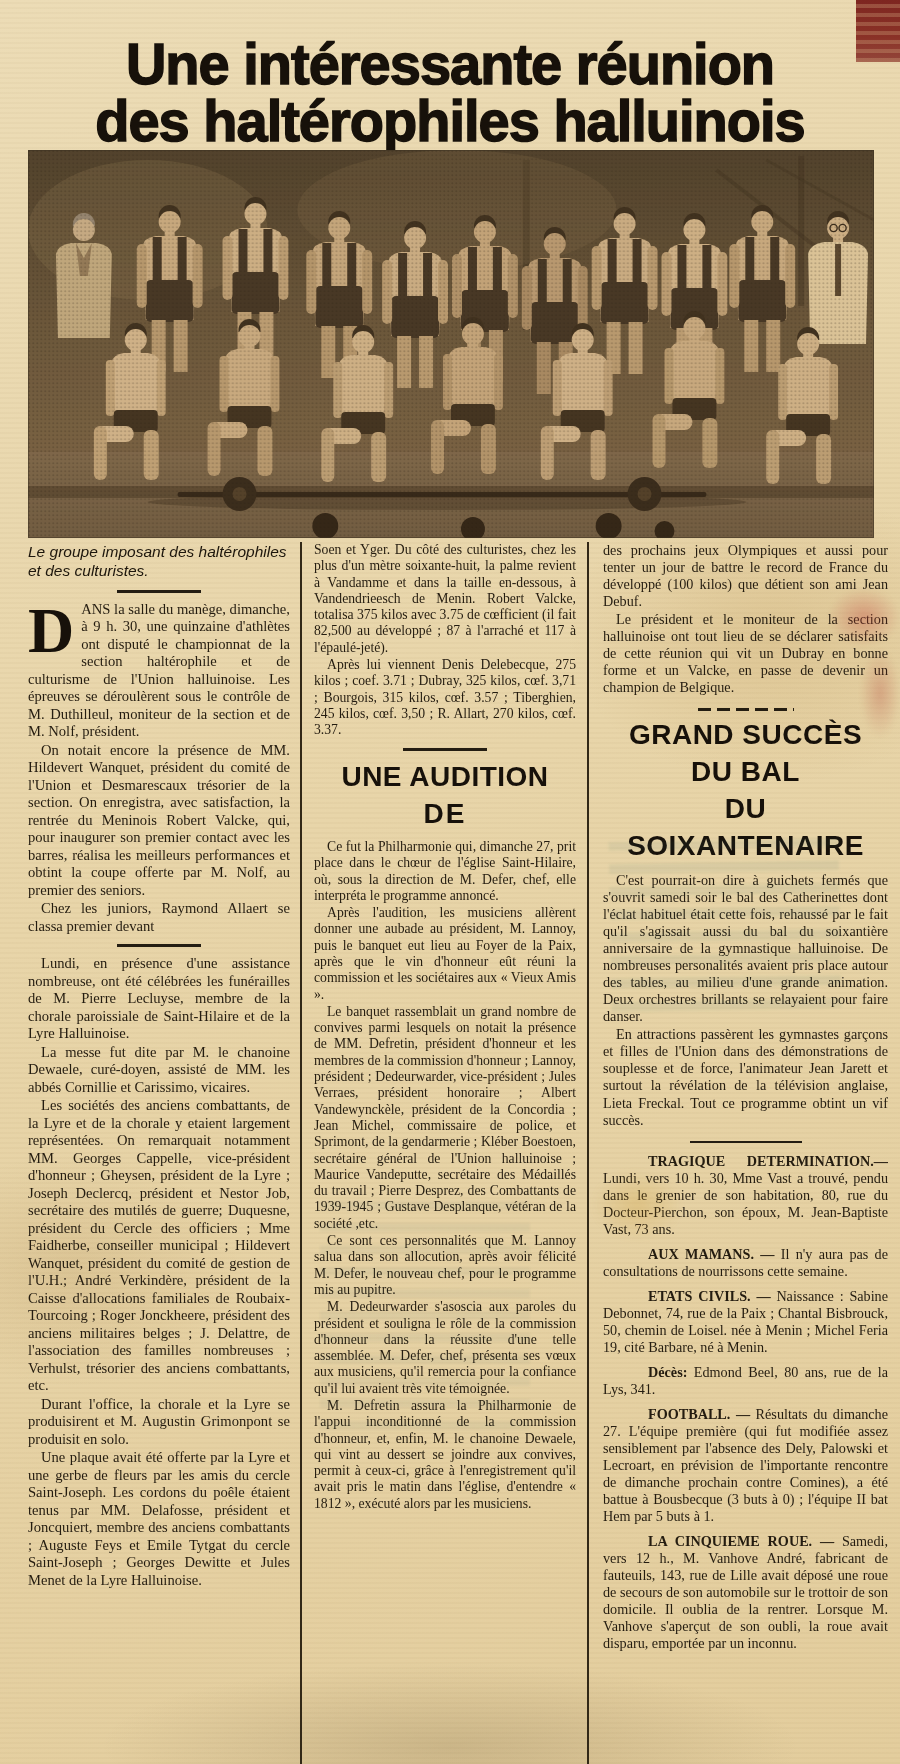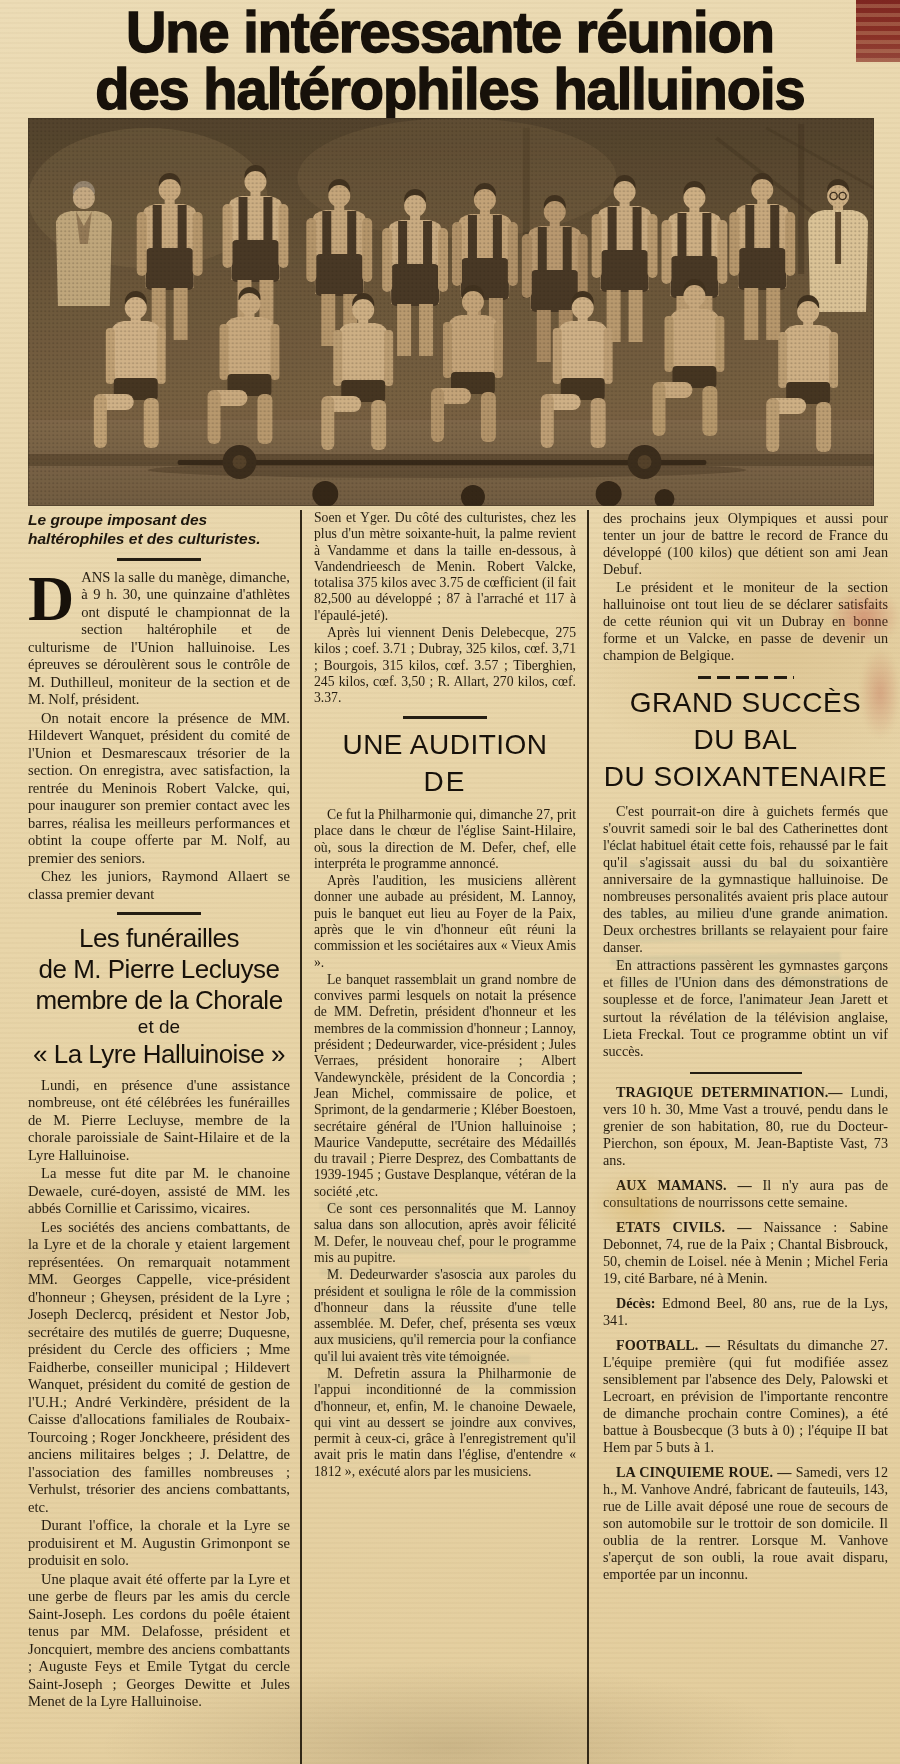--- a/index.html
+++ b/index.html
@@ -8,21 +8,21 @@
     background:
       radial-gradient(ellipse 320px 230px at 86% 36%, rgba(176,132,60,.20), transparent 65%),
       radial-gradient(ellipse 260px 180px at 8% 72%, rgba(150,110,50,.14), transparent 65%),
       radial-gradient(ellipse 500px 120px at 50% 99%, rgba(90,70,35,.18), transparent 70%),
       repeating-linear-gradient(0deg, rgba(120,90,40,.035) 0 2px, rgba(0,0,0,0) 2px 5px),
       linear-gradient(160deg,#ecdcb6 0%,#e8d5a9 45%,#e3cd9d 100%);
     color:#241c10;
     font-family:"Liberation Serif", serif;
   }
   
-  .headline{position:relative;text-align:center;padding-top:2px;}
+  .headline{position:relative;text-align:center;padding-top:2px;margin-top:32px;}
   .headline .hl{
     font-family:"Liberation Sans", sans-serif;
     font-weight:bold;font-size:56px;line-height:57px;letter-spacing:-1px;
     color:#17110a;-webkit-text-stroke:1.4px #17110a;
     transform:scaleY(1.04);transform-origin:top center;white-space:nowrap;
   }
   .corner-red{
     position:absolute;top:0;right:0;width:44px;height:62px;
     background:
       repeating-linear-gradient(0deg, rgba(230,200,150,.25) 0 4px, rgba(0,0,0,0) 4px 9px),
@@ -36,44 +36,44 @@
     display:flex;align-items:stretch;
     padding:4px 12px 0 28px;height:1260px;box-sizing:border-box;
   }
   .col{overflow:hidden;box-sizing:border-box;text-align:justify;}
   .col1{width:262px;font-size:14.6px;line-height:1.20;}
   .col2{width:276px;font-size:13.7px;line-height:1.19;border-left:2px solid #322817;padding-left:12px;margin-left:10px;}
   .col3{flex:1;font-size:14.2px;line-height:1.20;border-left:2px solid #322817;padding-left:14px;margin-left:11px;}
   p{margin:0;text-indent:13px;}
   p + p{margin-top:1px;}
   .caption{
-    font-family:"Liberation Sans", sans-serif;font-style:italic;font-weight:bold;
+    font-family:"Liberation Sans", sans-serif;font-style:italic;font-weight:normal;
     font-size:15.5px;line-height:1.25;text-indent:0;text-align:left;color:#1d160c;
   }
   .rule-short{width:84px;height:3px;background:#241d12;margin:9px auto 8px;}
   .rule-mid{width:112px;height:2px;background:#241d12;margin:12px auto 10px;}
   .rule-dashed{
     width:96px;height:3px;margin:12px auto 6px;
     background:repeating-linear-gradient(90deg,#241d12 0 13px, rgba(0,0,0,0) 13px 19px);
   }
   .dropcap{
     float:left;font-family:"Liberation Serif", serif;font-weight:bold;
     font-size:64px;line-height:.82;padding:4px 7px 0 0;color:#17110a;
   }
   .lead-p{text-indent:0;}
   .sub-head{
-    font-family:"Liberation Sans", sans-serif;font-weight:normal;text-align:center;
+    font-family:"Liberation Sans", sans-serif;font-weight:bold;text-align:center;
     color:#17110a;margin:4px 0 7px;text-indent:0;
   }
   .funeral-head .hline{font-size:26px;line-height:1.18;letter-spacing:-.5px;}
   .funeral-head .hsmall{font-size:19px;line-height:1.25;}
   .caps-head .hline{font-size:28px;line-height:1.32;letter-spacing:.5px;}
   .caps-head .hmid{font-size:28px;line-height:1.3;letter-spacing:2px;}
   .news-item{margin-top:8px;}
-  .news-item strong{font-weight:bold;}
+  .news-item strong{font-weight:bold;margin-left:32px;}
   
   .smudge1{position:absolute;right:0;top:588px;width:72px;height:58px;
     background:radial-gradient(closest-side, rgba(190,70,60,.38), rgba(190,70,60,0));filter:blur(2px);}
   .smudge2{position:absolute;right:0;top:648px;width:40px;height:90px;
     background:radial-gradient(closest-side, rgba(175,60,50,.28), rgba(175,60,50,0));filter:blur(2px);}
   .ghost1{position:absolute;left:610px;top:840px;width:230px;height:170px;
     background:repeating-linear-gradient(0deg, rgba(60,110,100,.08) 0 10px, rgba(0,0,0,0) 10px 23px);
     transform:rotate(-1deg);filter:blur(1px);}
   .ghost2{position:absolute;left:320px;top:1190px;width:210px;height:240px;
     background:repeating-linear-gradient(0deg, rgba(70,115,105,.06) 0 9px, rgba(0,0,0,0) 9px 22px);
@@ -206,27 +206,20 @@
     <div class="col col1">
       <div class="caption">Le groupe imposant des haltérophiles et des culturistes.</div>
       <div class="rule-short"></div>
 
       <p class="lead-p"><span class="dropcap">D</span><span>ANS la salle du manège, dimanche, à 9 h. 30, une quinzaine d'athlètes ont disputé le championnat de la section haltérophile et de culturisme de l'Union halluinoise. Les épreuves se déroulèrent sous le contrôle de M. Duthilleul, moniteur de la section et de M. Nolf, président.</span></p>
       <p>On notait encore la présence de MM. Hildevert Wanquet, président du comité de l'Union et Desmarescaux trésorier de la section. On enregistra, avec satisfaction, la rentrée du Meninois Robert Valcke, qui, pour inaugurer son premier contact avec les barres, réalisa les meilleurs performances et obtint la coupe offerte par M. Nolf, au premier des seniors.</p>
       <p>Chez les juniors, Raymond Allaert se classa premier devant</p>
 
       <div class="rule-short"></div>
 
-      <div class="sub-head funeral-head">
-        <div class="hline">Les funérailles</div>
-        <div class="hline">de M. Pierre Lecluyse</div>
-        <div class="hline">membre de la Chorale</div>
-        <div class="hsmall">et de</div>
-        <div class="hline">« La Lyre Halluinoise »</div>
-      </div>
 
       <p>Lundi, en présence d'une assistance nombreuse, ont été célébrées les funérailles de M. Pierre Lecluyse, membre de la chorale paroissiale de Saint-Hilaire et de la Lyre Halluinoise.</p>
       <p>La messe fut dite par M. le chanoine Dewaele, curé-doyen, assisté de MM. les abbés Cornillie et Carissimo, vicaires.</p>
       <p>Les sociétés des anciens combattants, de la Lyre et de la chorale y etaient largement représentées. On remarquait notamment MM. Georges Cappelle, vice-président d'honneur ; Gheysen, président de la Lyre ; Joseph Declercq, président et Nestor Job, secrétaire des mutilés de guerre; Duquesne, président du Cercle des officiers ; Mme Faidherbe, conseiller municipal ; Hildevert Wanquet, président du comité de gestion de l'U.H.; André Verkindère, président de la Caisse d'allocations familiales de Roubaix-Tourcoing ; Roger Jonckheere, président des anciens militaires belges ; J. Delattre, de l'association des familles nombreuses ; Verhulst, trésorier des anciens combattants, etc.</p>
       <p>Durant l'office, la chorale et la Lyre se produisirent et M. Augustin Grimonpont se produisit en solo.</p>
       <p>Une plaque avait été offerte par la Lyre et une gerbe de fleurs par les amis du cercle Saint-Joseph. Les cordons du poêle étaient tenus par MM. Delafosse, président et Joncquiert, membre des anciens combattants ; Auguste Feys et Emile Tytgat du cercle Saint-Joseph ; Georges Dewitte et Jules Menet de la Lyre Halluinoise.</p>
     </div>
 
     <div class="col col2">
       <p class="lead-p">Soen et Yger. Du côté des culturistes, chez les plus d'un mètre soixante-huit, la palme revient à Vandamme et dans la taille en-dessous, à Vandendrieesch de Menin. Robert Valcke, totalisa 375 kilos avec 3.75 de cœfficient (il fait 82,500 au développé ; 87 à l'arraché et 117 à l'épaulé-jeté).</p>

